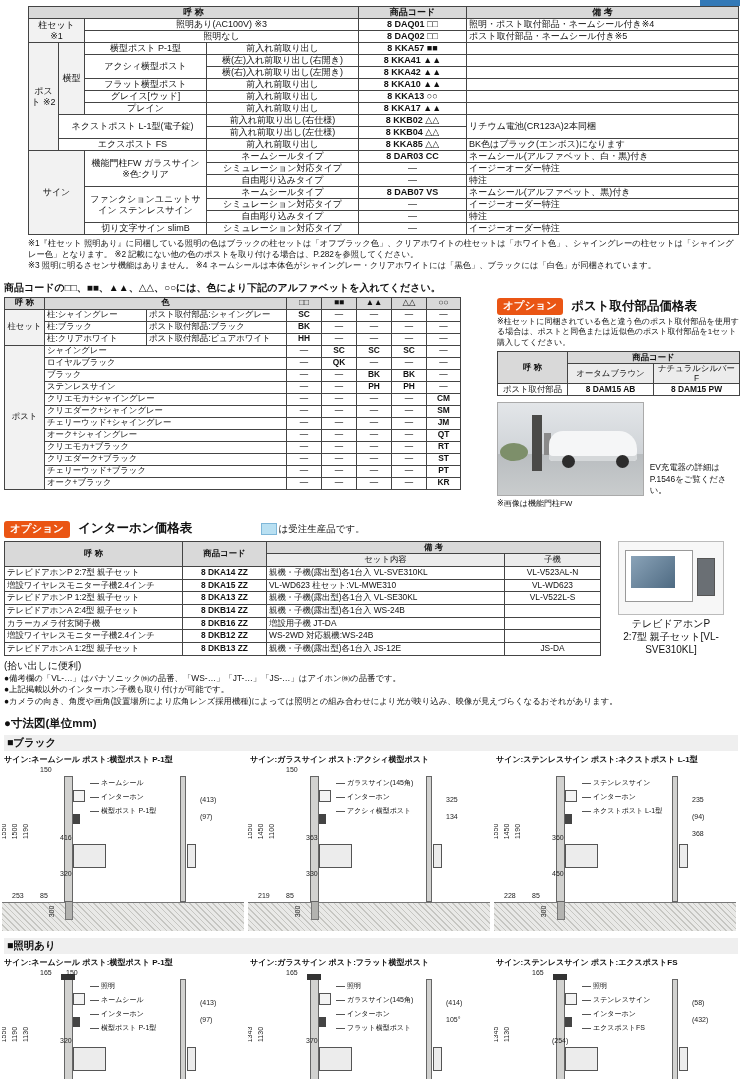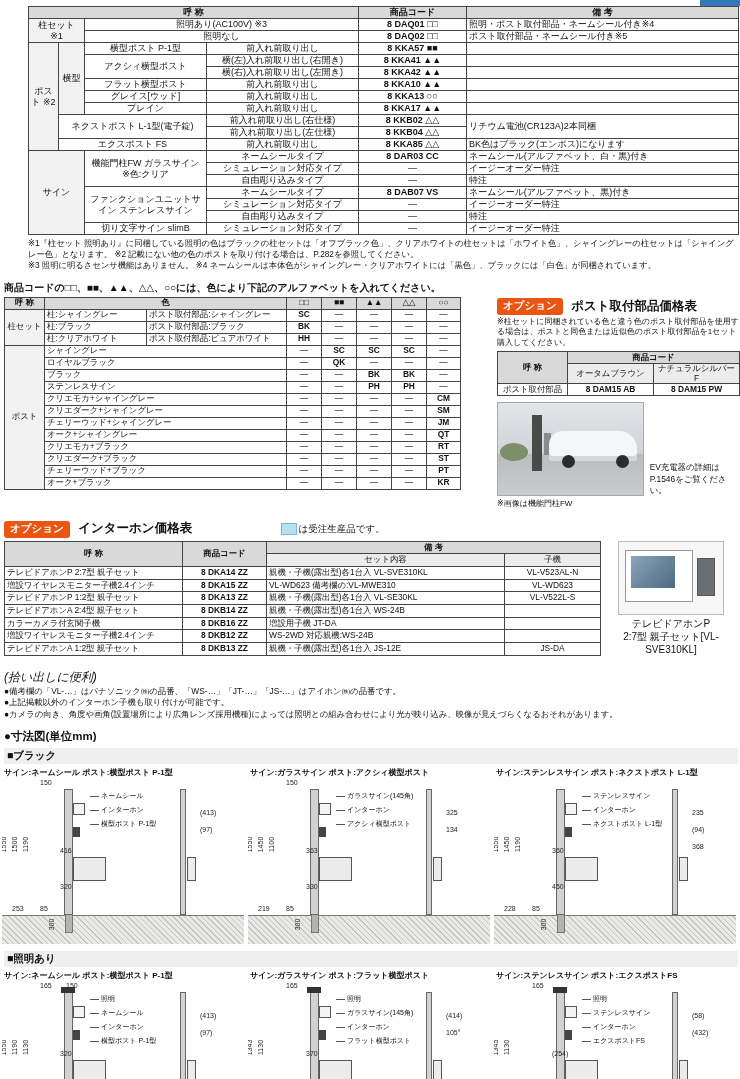--- a/index.html
+++ b/index.html
@@ -40,32 +40,32 @@
   .ev-bush{position:absolute;left:2px;top:40px;width:28px;height:18px;background:#7d8f6a;border-radius:50%;}
   .ev-pillar{position:absolute;left:34px;top:12px;width:10px;height:56px;background:#4a4a48;}
   .ev-charger{position:absolute;left:46px;top:30px;width:7px;height:22px;background:#8a8a8a;}
   .ev-car{position:absolute;right:6px;top:28px;width:88px;height:30px;background:#f5f6f7;
           border-radius:14px 18px 4px 4px;box-shadow:inset 0 -5px 0 #d5d8da;}
   .ev-wheel{position:absolute;width:13px;height:13px;background:#2c2c2c;border-radius:50%;top:52px;}
   .ev-caption{font-size:8.4px;line-height:1.35;align-self:flex-end;}
   .ev-note{font-size:8px;margin-top:2px;}
 
   .ic-sec{margin:10px 0 0 4px;}
-  .legend-wrap{margin-left:84px;font-size:9.5px;vertical-align:middle;}
+  .legend-wrap{margin-left:64px;font-size:9.5px;vertical-align:middle;}
   .legend-sq{display:inline-block;width:14px;height:10px;background:#b9e0f2;border:1px solid #7fb7d8;vertical-align:middle;margin-right:2px;}
   .ic-row{display:flex;gap:10px;margin-top:3px;}
   .ic-tbl{width:596px;}
   .ic-tbl td{font-size:8.4px;}
   .ic-photo-wrap{width:120px;text-align:center;}
   .ic-photo{position:relative;width:104px;height:72px;border:1px solid #bbb;background:#f7f7f7;margin:0 auto;}
   .ic-monitor{position:absolute;left:6px;top:8px;width:66px;height:50px;background:#fff;border:1px solid #999;}
   .ic-screen{position:absolute;left:12px;top:14px;width:44px;height:32px;background:linear-gradient(135deg,#8aa3b8,#4e6a82);}
   .ic-door{position:absolute;right:8px;top:16px;width:16px;height:36px;background:#6a6f74;border:1px solid #555;}
   .ic-caption{font-size:10px;line-height:1.3;margin-top:2px;}
-  .ic-prenote{font-size:12px;margin-top:13px;font-style:italic;}
+  .ic-prenote{font-size:10px;margin-top:3px;}
   .ic-notes{font-size:8.4px;line-height:1.4;}
 
   .dims-heading{margin:8px 0 2px 4px;font-size:11.5px;font-weight:bold;}
   .dim-band{margin:4px 2px 2px 4px;font-size:10.5px;font-weight:bold;background:#efefef;padding:1px 3px;}
   .dg-row{display:flex;gap:4px;margin:0 2px;}
   .dg-card{width:242px;}
   .dg-title{font-size:8px;font-weight:bold;padding:1px 2px;white-space:nowrap;overflow:hidden;}
   .dg-canvas{position:relative;height:168px;background:#fff;overflow:hidden;}
   .dg-ground{position:absolute;left:0;right:0;top:136px;height:28px;background:#e9e9e7;
     background-image:repeating-linear-gradient(45deg,#c6c6c2 0,#c6c6c2 1px,transparent 1px,transparent 4px);
@@ -441,21 +441,21 @@
             </tr>
             <tr>
               <td class="l">テレビドアホンP 2:7型 親子セット</td>
               <td class="code">8 DKA14 ZZ</td>
               <td class="l">親機・子機(露出型)各1台入 VL-SVE310KL</td>
               <td>VL-V523AL-N</td>
             </tr>
             <tr>
               <td class="l">増設ワイヤレスモニター子機2.4インチ</td>
               <td class="code">8 DKA15 ZZ</td>
-              <td class="l">VL-WD623 備考欄の:VL-MWE310</td>
+              <td class="l">VL-WD623 柱セット:VL-MWE310</td>
               <td>VL-WD623</td>
             </tr>
             <tr>
               <td class="l">テレビドアホンP 1:2型 親子セット</td>
               <td class="code">8 DKA13 ZZ</td>
               <td class="l">親機・子機(露出型)各1台入 VL-SE30KL</td>
               <td>VL-V522L-S</td>
             </tr>
             <tr>
               <td class="l">テレビドアホンA 2:4型 親子セット</td>

